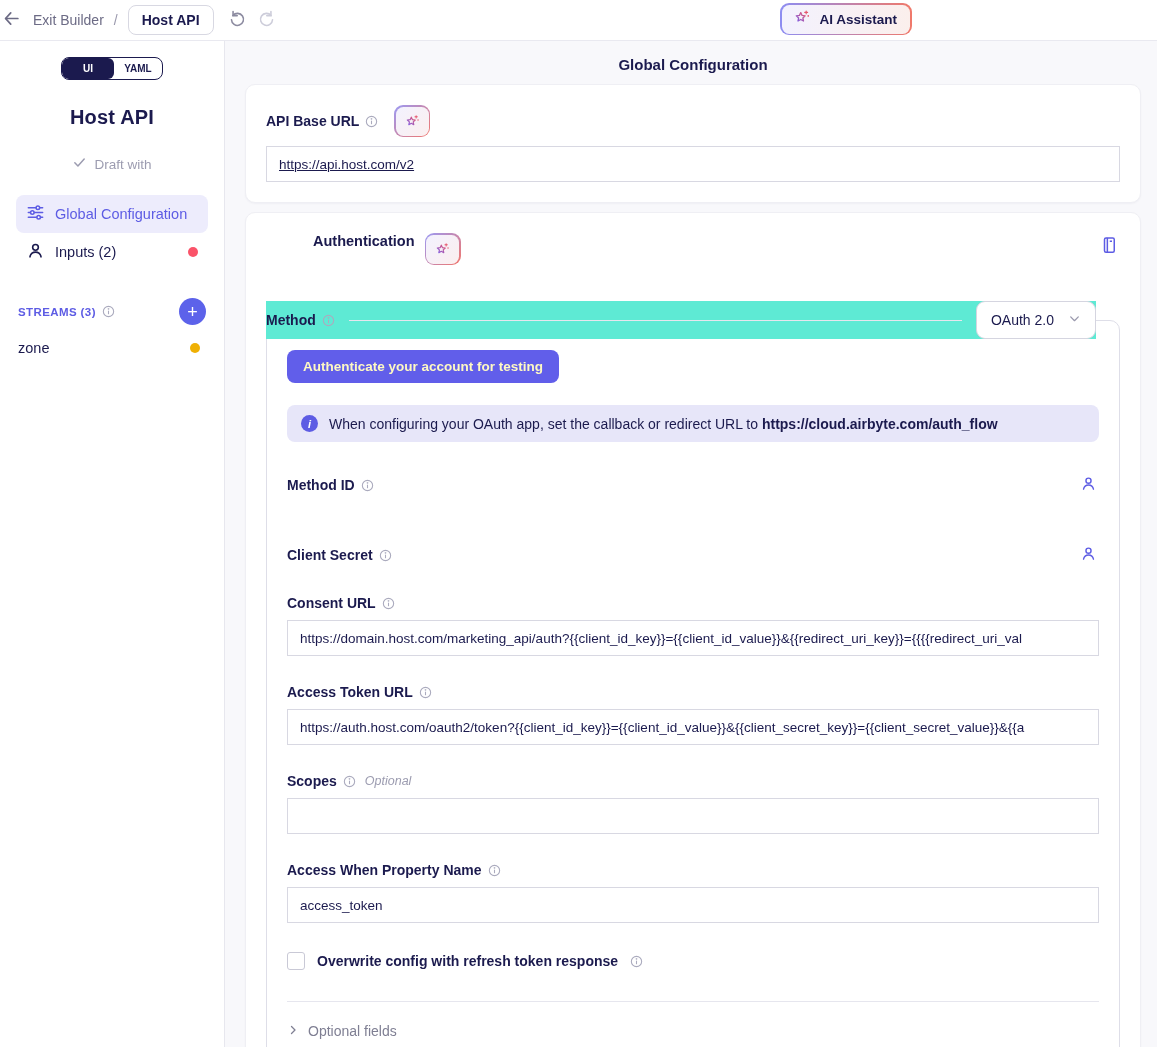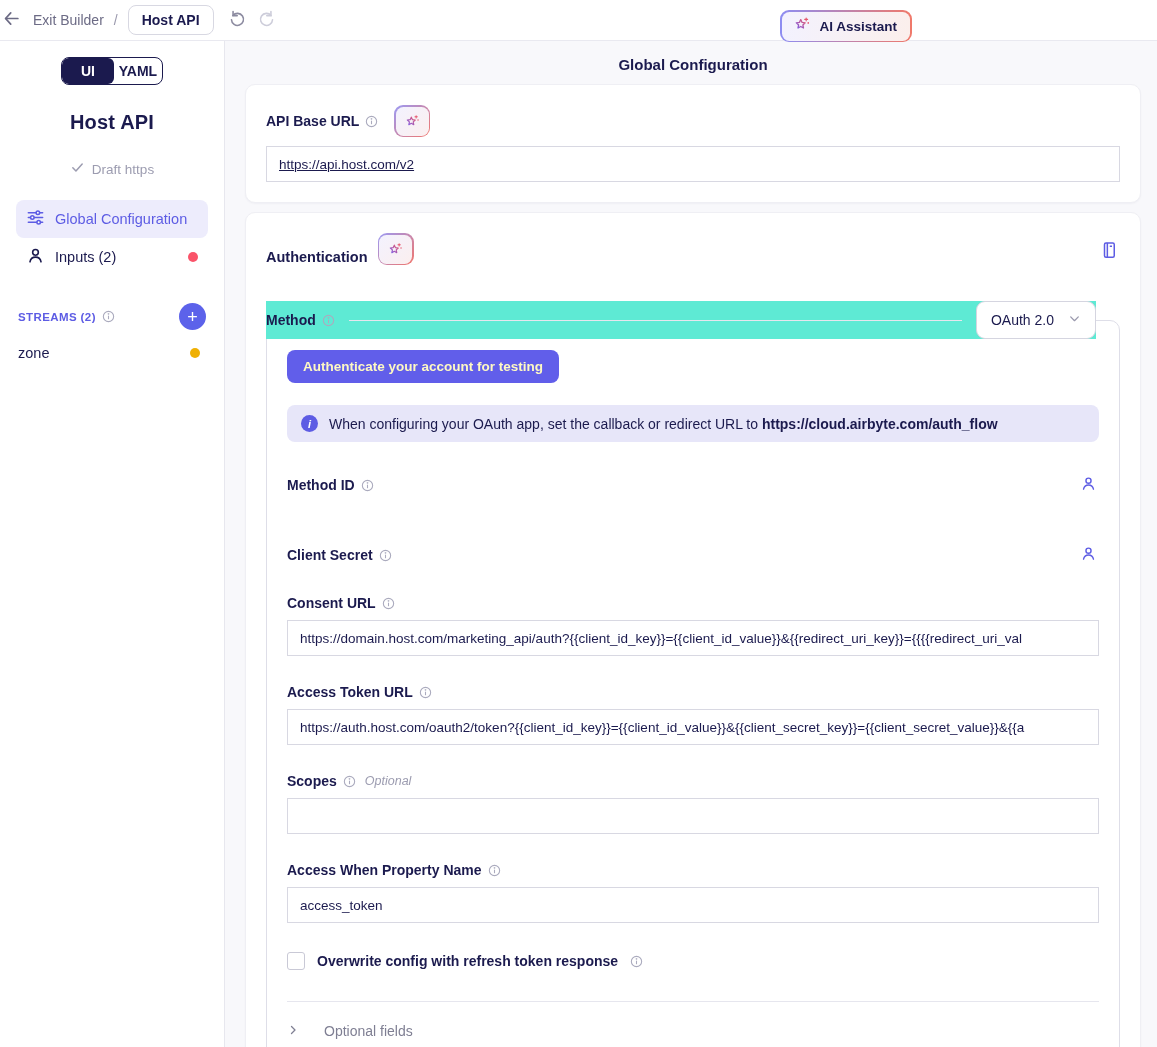--- a/index.html
+++ b/index.html
@@ -18,21 +18,21 @@
   }
   .icon-btn { background: none; border: none; cursor: pointer; display: flex; align-items: center; padding: 2px; }
   .exit-label { color: #6C6B85; font-size: 14px; cursor: pointer; }
   .crumb-sep { color: #9A99AD; font-size: 14px; }
   .name-box {
     border: 1px solid #D8D8E2; border-radius: 8px; padding: 6px 13px;
     font-size: 14px; font-weight: bold; color: #1B1A4E; background: #fff;
   }
   .undo-redo { display: flex; gap: 6px; margin-left: 2px; }
   .ai-wrap {
-    position: absolute; left: 780px; top: 10px;
+    position: absolute; left: 780px; top: 3px;
     padding: 1.5px; border-radius: 9px;
     background: linear-gradient(90deg, #8D8DF2, #F0796A);
     cursor: pointer;
   }
   .ai-inner {
     display: flex; align-items: center; gap: 8px;
     background: linear-gradient(90deg, #F3F2FE, #FBEFEC);
     border-radius: 7.5px; padding: 5px 13px 5px 10px;
     font-size: 13.5px; font-weight: bold; color: #1B1A4E; height: 29px;
   }
@@ -43,21 +43,21 @@
     padding: 16px 16px 0 16px; flex-shrink: 0;
   }
   .main { flex: 1; padding: 0 16px 0 20px; overflow: hidden; }
 
   
   .toggle { display: inline-flex; border: 1px solid #1B1A4E; border-radius: 8px; overflow: hidden; background: #fff; cursor: pointer; }
   .toggle .seg { font-weight: bold; color: #1B1A4E; display: flex; align-items: center; justify-content: center; }
   .toggle .seg.active { background: #1B1A4E; color: #fff; border-radius: 0 7px 7px 0; }
   .toggle .seg.active.first { border-radius: 6px; }
   .toggle-lg { border-radius: 8px; }
-  .toggle-lg .seg { font-size: 14px; padding: 5px 0; width: 52px; }
+  .toggle-lg .seg { font-size: 10px; padding: 5px 0; width: 52px; }
   .toggle-lg .seg.yaml { width: 48px; }
   .sidebar-toggle-row { display: flex; justify-content: center; }
 
   
   .connector-title { text-align: center; font-size: 20px; font-weight: bold; margin-top: 26px; letter-spacing: .2px; }
   .draft-row { display: flex; align-items: center; justify-content: center; gap: 7px; margin-top: 26px; color: #9C9CB0; font-size: 13.5px; }
   .nav { margin-top: 22px; }
   .nav-item {
     display: flex; align-items: center; gap: 10px; padding: 8px 10px;
     border-radius: 8px; font-size: 14.5px; color: #1B1A4E; cursor: pointer; position: relative;
@@ -99,21 +99,21 @@
     display: flex; align-items: center; justify-content: center;
   }
   .text-input {
     width: 100%; height: 36px; border: 1px solid #D8D8E2; border-radius: 0;
     padding: 0 12px; font-size: 13.5px; color: #1B1A4E; background: #fff;
     font-family: "Liberation Sans", sans-serif; outline: none;
     text-overflow: clip; white-space: nowrap; overflow: hidden;
   }
   .text-input.underlined { text-decoration: underline; }
   .mt8 { margin-top: 9px; }
-  .auth-header { display: flex; align-items: flex-end; }
+  .auth-header { display: flex; align-items: flex-start; margin-left: 47px; }
   .auth-header .spacer { flex: 1; }
   .doc-btn { background: none; border: none; cursor: pointer; padding: 2px; }
 
   
   .method-row {
     display: flex; align-items: center; height: 38px; margin-top: 36px;
     position: relative; z-index: 2; background: #5eead4; margin-right: 24px;
   }
   .method-line { flex: 1; height: 1px; background: #E6E6EE; margin: 0 14px; }
   .dropdown {
@@ -145,21 +145,21 @@
   .secret-row.first { margin-top: 31px; }
   .field-block { margin-top: 28px; }
   .optional-tag { color: #9C9CB0; font-size: 12.5px; font-style: italic; margin-left: 3px; }
   .checkbox-row { display: flex; align-items: center; gap: 12px; margin-top: 29px; }
   .checkbox {
     width: 18px; height: 18px; border: 1px solid #C9C9D6; border-radius: 3px;
     background: #fff; cursor: pointer; flex-shrink: 0;
   }
   .panel-divider { height: 1px; background: #E6E6EE; margin-top: 31px; }
   .optional-fields-row {
-    display: flex; align-items: center; gap: 25px; margin-top: 21px;
+    display: flex; align-items: center; gap: 9px; margin-top: 21px;
     color: #7F7F93; font-size: 14px; cursor: pointer;
   }
   .info-icon { display: inline-flex; cursor: default; }
 </style>
 </head>
 <body>
 
 <svg width="0" height="0" style="position:absolute">
   <defs>
     <linearGradient id="aig" x1="0" y1="1" x2="1" y2="0">
@@ -226,21 +226,21 @@
     </div>
 
     <h1 class="connector-title">Host API</h1>
 
     <div class="draft-row">
       <span>
         <svg width="15" height="15" viewBox="0 0 24 24" fill="none" stroke="#9C9CB0" stroke-width="2.4" stroke-linecap="round" stroke-linejoin="round">
             <polyline points="4.5,12.5 9.5,17.5 19.5,6.5"></polyline>
           </svg>
       </span>
-      <span>Draft https</span>
+      <span>Draft with</span>
     </div>
 
     <nav class="nav">
       <div class="nav-item active">
         <span>
           <svg width="19" height="19" viewBox="0 0 24 24" fill="none" stroke="#5D5CE4" stroke-width="2" stroke-linecap="round">
               <line x1="3" y1="6" x2="21" y2="6"></line>
               <line x1="3" y1="12" x2="21" y2="12"></line>
               <line x1="3" y1="18" x2="21" y2="18"></line>
               <circle cx="15" cy="6" r="2.2" fill="#fff"></circle>
@@ -256,21 +256,21 @@
               <circle cx="12" cy="8" r="3.6"></circle>
               <path d="M5 20c.8-4 3.4-6 7-6s6.2 2 7 6"></path>
             </svg>
         </span>
         <span>Inputs (2)</span>
         <span class="dot dot-red"></span>
       </div>
     </nav>
 
     <div class="streams-header">
-      <span class="streams-label">STREAMS (2)</span>
+      <span class="streams-label">STREAMS (3)</span>
       <span class="info-icon">
         <svg width="13" height="13" viewBox="0 0 24 24" fill="none" stroke="#ABABBE" stroke-width="2">
             <circle cx="12" cy="12" r="9.5"></circle>
             <line x1="12" y1="10.5" x2="12" y2="17"></line>
             <circle cx="12" cy="7" r="0.6" fill="#ABABBE"></circle>
           </svg>
       </span>
       <button class="add-stream-btn">
         <span>+</span>
       </button>

